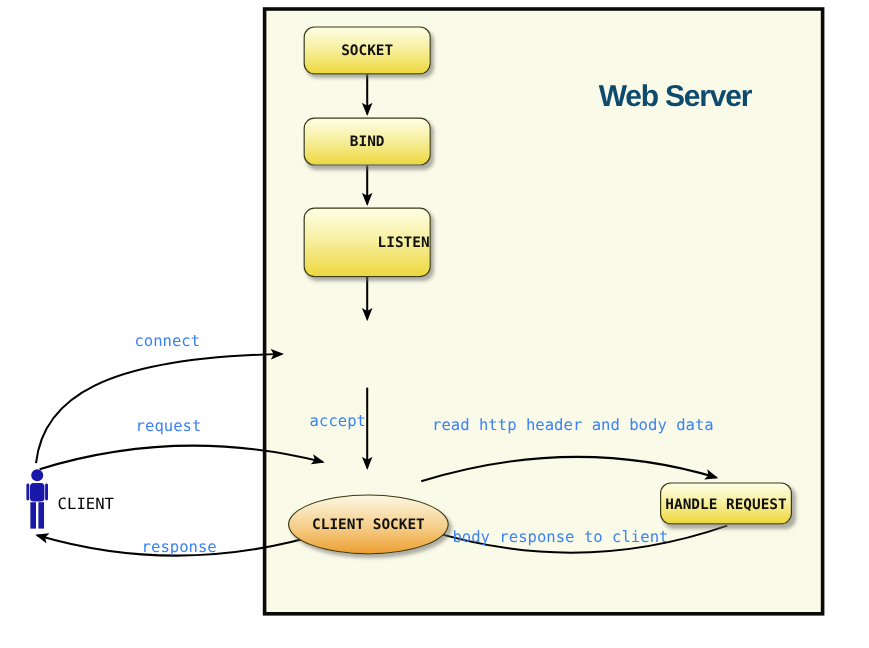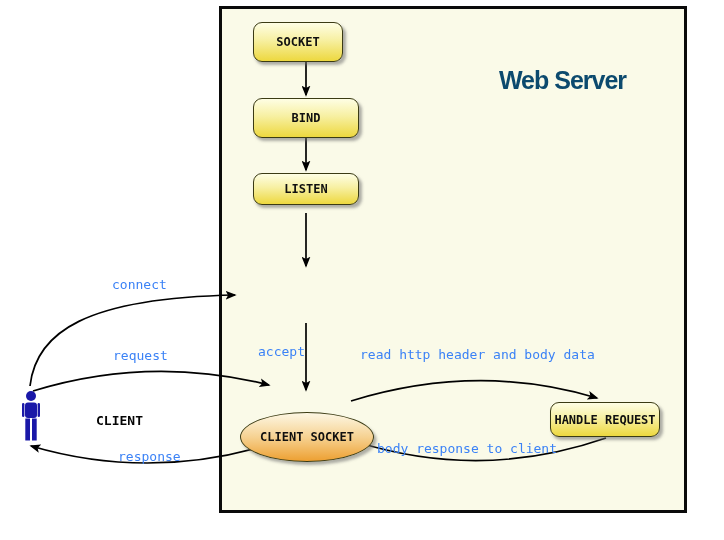--- a/index.html
+++ b/index.html
@@ -22,43 +22,43 @@
   .node {
     position:absolute; box-sizing:border-box;
     border:1.5px solid #3b3b14; border-radius:9px;
     background:linear-gradient(to bottom, #FEFEE4 0%, #F7F0A2 45%, #EDD83F 100%);
     box-shadow:2.5px 3px 3px rgba(110,110,110,0.55);
     display:flex; align-items:center; justify-content:center;
     font-weight:bold; font-size:12px; color:#101010; white-space:nowrap;
   }
   .ellipse { border-radius:50%; }
 
-  .n-socket { left:253px; top:22px;  width:90px; height:40px; }
+  .n-socket { left:253px; top:22px;  width:106px; height:40px; }
   .n-bind   { left:253px; top:98px;  width:106px; height:40px; }
-  .n-listen { left:253px; top:173px; width:106px; height:32px; }
+  .n-listen { left:253px; top:173px; width:106px; height:58px;justify-content:flex-end; }
   .n-handle { left:550px; top:402px; width:110px; height:35px; }
   .n-listen-socket {
     left:240px; top:269px; width:132px; height:53px;
     background:linear-gradient(to bottom, #F2FDEE 0%, #9CEF8C 50%, #45DB3E 100%);
   }
   .n-client-socket {
     left:240px; top:412px; width:134px; height:50px;
     background:linear-gradient(to bottom, #FDF7E4 0%, #F6D292 50%, #EDA032 100%);
   }
 
   .lbl { position:absolute; color:#3b82f6; font-size:13px; white-space:nowrap; }
   .lbl-connect  { left:112px; top:277px; }
   .lbl-request  { left:113px; top:348px; }
   .lbl-response { left:118px; top:449px; }
   .lbl-accept   { left:258px; top:344px; }
   .lbl-read     { left:360px; top:347px; }
   .lbl-write    { left:377px; top:441px; }
 
   .client-icon  { position:absolute; left:19px; top:390px; width:24px; height:52px; }
-  .client-label { position:absolute; left:48px; top:413px; font-weight:bold; font-size:13px; color:#050505; white-space:nowrap;margin-left:48px; }
+  .client-label { position:absolute; left:48px; top:413px; font-weight:normal; font-size:13px; color:#050505; white-space:nowrap; }
 </style>
 </head>
 <body>
 
 <div class="stage">
 
   <div class="server-box"></div>
 
   <div class="title">Web Server</div>
 

